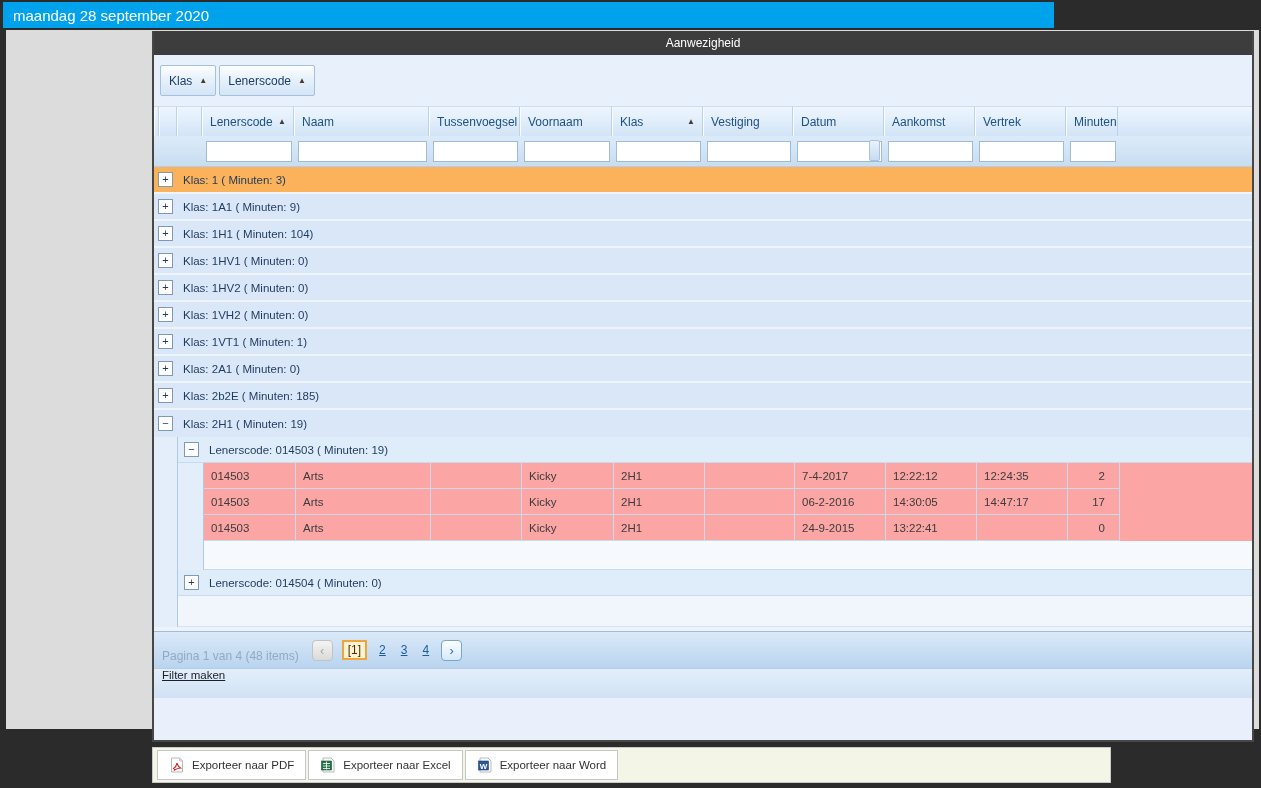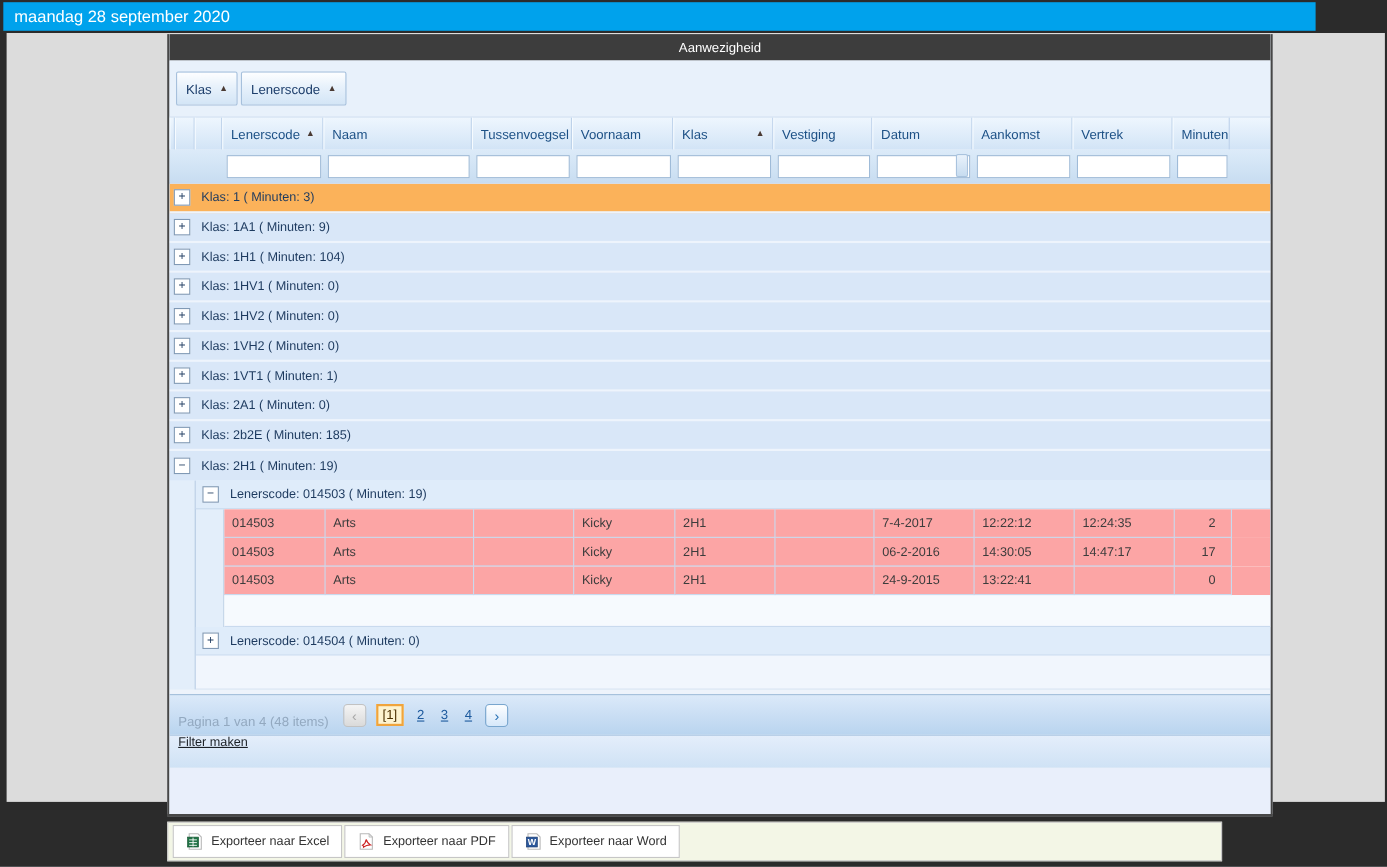--- a/index.html
+++ b/index.html
@@ -4,32 +4,32 @@
 <style>
   html,body{margin:0;padding:0;}
   body{
     width:1261px;height:788px;position:relative;overflow:hidden;
     background:#2b2b2b;
     font-family:"Liberation Sans","DejaVu Sans",sans-serif;
     -webkit-font-smoothing:antialiased;
   }
   
   .bluebar{
-    position:absolute;left:3px;top:2px;width:1193px;height:26px;
+    position:absolute;left:3px;top:2px;width:1051px;height:26px;
     background:#00a2ec;color:#ffffff;font-size:15px;
     display:flex;align-items:center;padding-left:10px;box-sizing:border-box;
   }
   
   .desktop{
     position:absolute;left:6px;top:30px;width:1253px;height:699px;
     background:#dcdcdc;
   }
   
   .panel{
-    position:absolute;left:152px;top:31px;width:1005px;height:711px;
+    position:absolute;left:152px;top:31px;width:1102px;height:711px;
     background:#edf3fb;border:2px solid #474747;border-top:none;
     box-sizing:border-box;overflow:hidden;display:flex;flex-direction:column;
   }
   .panel-title{
     height:24px;flex:0 0 24px;background:#3d3d3d;color:#ffffff;font-size:12px;
     display:flex;align-items:center;justify-content:center;
   }
   
   .group-panel{
     height:52px;flex:0 0 52px;background:#e8f1fb;border-bottom:1px solid #cdddef;
@@ -362,36 +362,36 @@
     </div>
 
     <div class="bottom-fill"></div>
   </div>
 </div>
 
 <div class="toolbar">
   <div class="exp-btn">
     <span>
       <svg width="16" height="16" viewBox="0 0 16 16">
+        <path d="M2.5 1h8l3 3v11h-11z" fill="#ffffff" stroke="#b9b9b9"></path>
+        <path d="M10.5 1v3h3z" fill="#e8e8e8" stroke="#b9b9b9" stroke-width="0.7"></path>
+        <path d="M4.6 11.5c1.5-.9 3-3.2 3.3-5.3.7 2 2 4 3.6 4.8-1.8.1-4.4.9-5.9 2 .1-.5-.6-1.2-1-1.5z" fill="none" stroke="#cc2222" stroke-width="1.1"></path>
+      </svg>
+    </span>
+    <span>Exporteer naar PDF</span>
+  </div>
+  <div class="exp-btn">
+    <span>
+      <svg width="16" height="16" viewBox="0 0 16 16">
         <path d="M3 1h8l3 3v11H3z" fill="#ffffff" stroke="#b9b9b9"></path>
         <rect x="1.5" y="4" width="10" height="9" fill="#217346" stroke="#185633" stroke-width="0.6"></rect>
         <path d="M3 6.5h7M3 9h7M3 11.5h7M6.5 4.5v8" stroke="#ffffff" stroke-width="0.8"></path>
       </svg>
     </span>
     <span>Exporteer naar Excel</span>
-  </div>
-  <div class="exp-btn">
-    <span>
-      <svg width="16" height="16" viewBox="0 0 16 16">
-        <path d="M2.5 1h8l3 3v11h-11z" fill="#ffffff" stroke="#b9b9b9"></path>
-        <path d="M10.5 1v3h3z" fill="#e8e8e8" stroke="#b9b9b9" stroke-width="0.7"></path>
-        <path d="M4.6 11.5c1.5-.9 3-3.2 3.3-5.3.7 2 2 4 3.6 4.8-1.8.1-4.4.9-5.9 2 .1-.5-.6-1.2-1-1.5z" fill="none" stroke="#cc2222" stroke-width="1.1"></path>
-      </svg>
-    </span>
-    <span>Exporteer naar PDF</span>
   </div>
   <div class="exp-btn">
     <span>
       <svg width="16" height="16" viewBox="0 0 16 16">
         <path d="M3 1h8l3 3v11H3z" fill="#ffffff" stroke="#b9b9b9"></path>
         <rect x="1.5" y="4" width="10" height="9" fill="#2b579a" stroke="#1e3f73" stroke-width="0.6"></rect>
         <text x="6.5" y="11.5" font-size="8" font-family="Liberation Sans, sans-serif" fill="#ffffff" text-anchor="middle" font-weight="bold">W</text>
       </svg>
     </span>
     <span>Exporteer naar Word</span>

